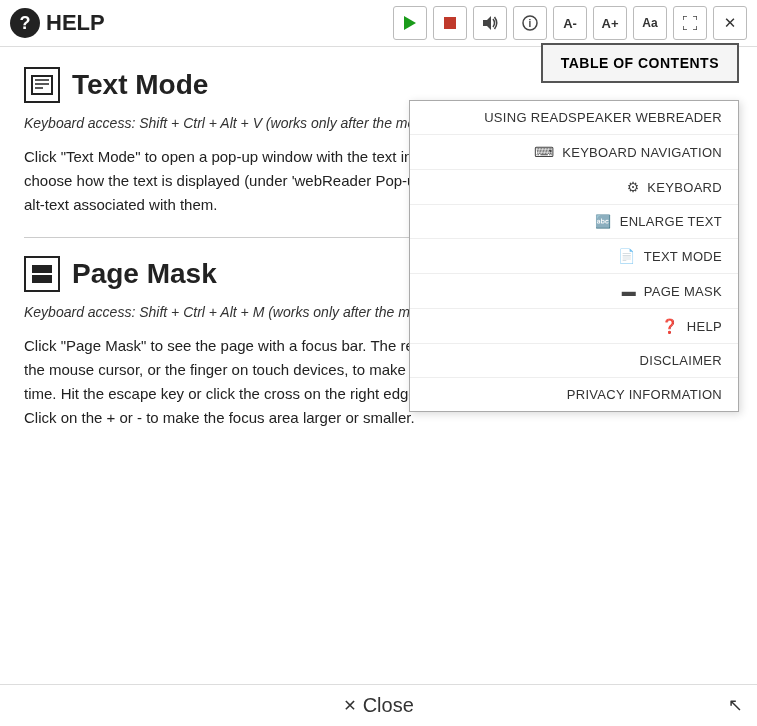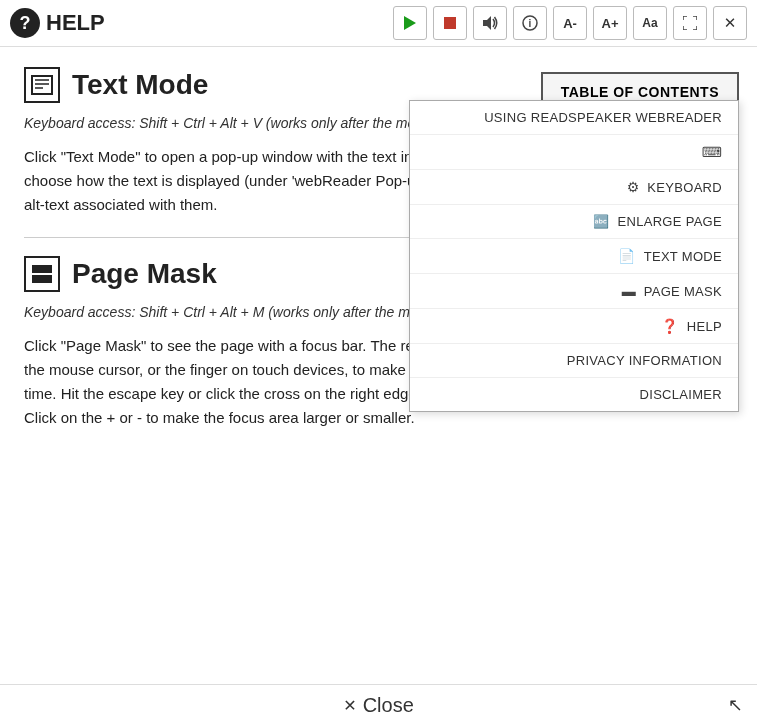--- a/index.html
+++ b/index.html
@@ -97,21 +97,21 @@
     }
     .section-divider {
       border: none;
       border-top: 1px solid #ccc;
       margin: 18px 0;
     }
 
     
     #toc-btn {
       position: absolute;
-      top: 72px;
+      top: 43px;
       right: 18px;
       padding: 10px 18px;
       border: 2px solid #555;
       background: #f5f5f5;
       font-size: 14px;
       font-weight: bold;
       letter-spacing: 0.5px;
       cursor: pointer;
       z-index: 100;
     }
@@ -237,46 +237,47 @@
 </div>
 
 <button id="toc-btn">TABLE OF CONTENTS</button>
 
 <div id="toc-dropdown">
   <div class="toc-item">
     <span class="toc-label">USING READSPEAKER WEBREADER</span>
   </div>
   <div class="toc-item">
     <span class="toc-icon">⌨</span>
+    <span class="toc-label">KEYBOARD NAVIGATION</span>
   </div>
   <div class="toc-item">
     <span class="toc-icon">⚙</span>
     <span class="toc-label">KEYBOARD</span>
   </div>
   <div class="toc-item">
     <span class="toc-icon" style="font-size:13px;">🔤</span>
-    <span class="toc-label">ENLARGE PAGE</span>
+    <span class="toc-label">ENLARGE TEXT</span>
   </div>
   <div class="toc-item">
     <span class="toc-icon">📄</span>
     <span class="toc-label">TEXT MODE</span>
   </div>
   <div class="toc-item">
     <span class="toc-icon">▬</span>
     <span class="toc-label">PAGE MASK</span>
   </div>
   <div class="toc-item">
     <span class="toc-icon">❓</span>
     <span class="toc-label">HELP</span>
   </div>
   <div class="toc-item">
+    <span class="toc-label">DISCLAIMER</span>
+  </div>
+  <div class="toc-item">
     <span class="toc-label">PRIVACY INFORMATION</span>
-  </div>
-  <div class="toc-item">
-    <span class="toc-label">DISCLAIMER</span>
   </div>
 </div>
 
 <div id="main-content">
 
   <div class="section-header">
     <div class="section-icon">
       <svg width="22" height="20" viewBox="0 0 22 20">
         <rect x="1" y="1" width="20" height="18" stroke="#222" stroke-width="2" fill="none"></rect>
         <line x1="4" y1="5" x2="18" y2="5" stroke="#222" stroke-width="1.5"></line>

